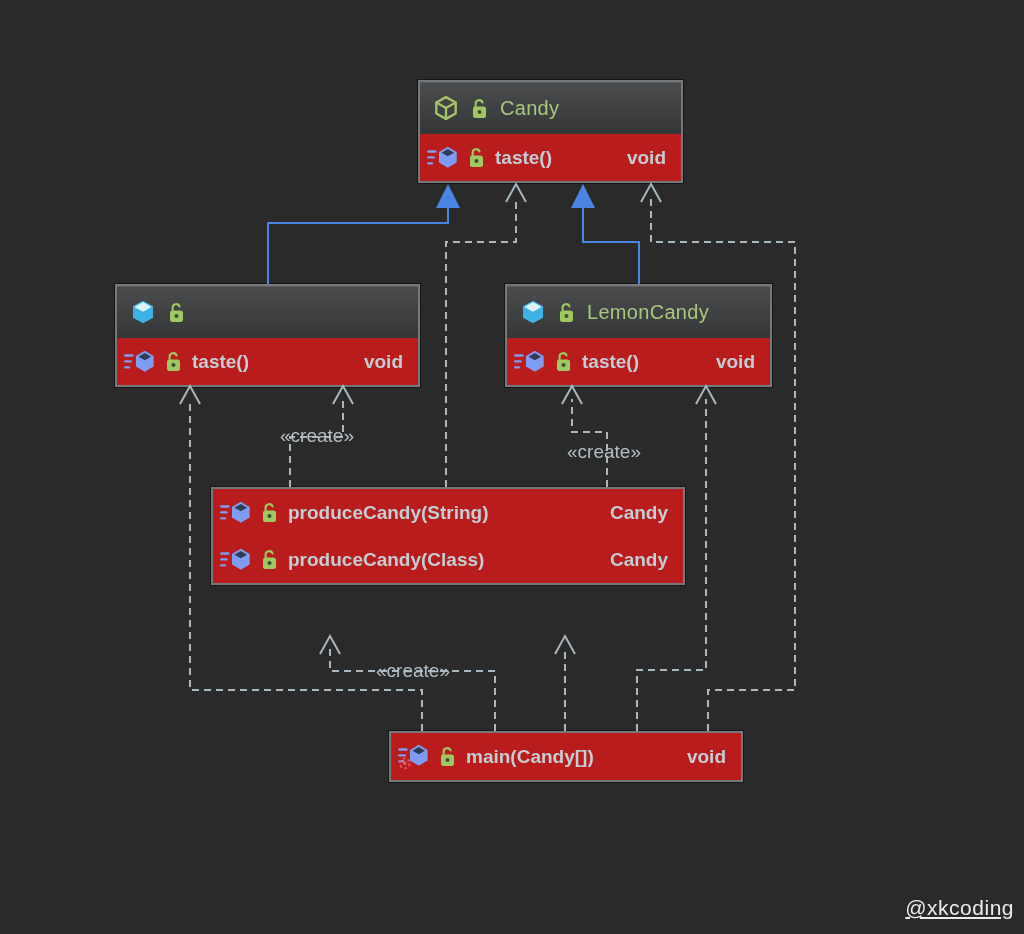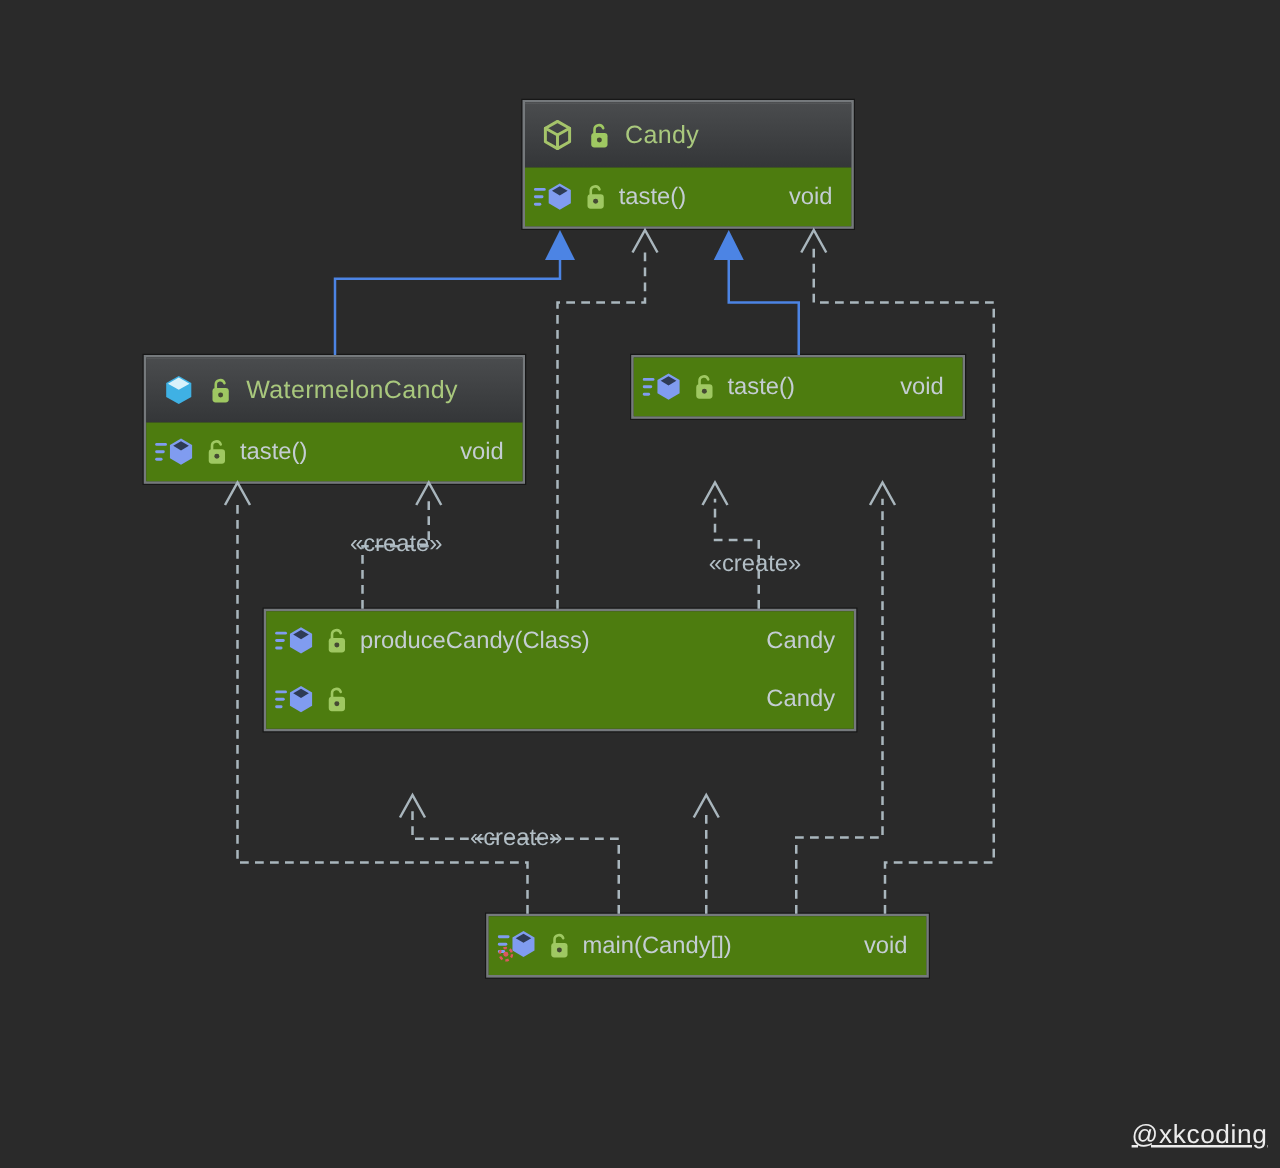--- a/index.html
+++ b/index.html
@@ -19,21 +19,21 @@
   }
   .node-header{
     display:flex;align-items:center;gap:12px;
     height:52px;padding:0 13px;
     background:linear-gradient(#4a4c4e,#343638);
     box-shadow:inset 0 1px 0 rgba(255,255,255,.08);
   }
   .node-name{
     color:#a9c87d;font-size:20px;letter-spacing:.3px;white-space:nowrap;
   }
-  .node-body{background:#4d7c0f;}
+  .node-body{background:#b91c1c;font-weight:bold;}
   .method-row{
     display:flex;align-items:center;gap:10px;
     height:47px;padding:0 15px 0 7px;
     color:#c4cdd3;font-size:19px;white-space:nowrap;
   }
   .method-type{margin-left:auto;padding-left:24px;}
   .icon{display:inline-flex;align-items:center;justify-content:center;flex:0 0 auto;}
   .icon svg{display:block;}
   .edge-solid{stroke:#4c84e4;stroke-width:2;fill:none;}
   .edge-dashed{stroke:#a9b6bd;stroke-width:2;fill:none;stroke-dasharray:7 5;}
@@ -106,21 +106,20 @@
               <polygon points="11,2.6 18.3,6.7 11,10.8 3.7,6.7" fill="#d9f2fb"></polygon>
             </svg>
           </span>
           <span class="icon">
             <svg width="17" height="21" viewBox="0 0 16 20">
               <path d="M4.3,8.2 L4.3,5.6 A3.4,3.4 0 0 1 10.9,4.3" fill="none" stroke="#9fc862" stroke-width="2" stroke-linecap="round"></path>
               <rect x="1.8" y="8" width="12.4" height="11" rx="2.4" fill="#9fc862"></rect>
               <circle cx="8" cy="13.3" r="1.9" fill="#454a33"></circle>
             </svg>
           </span>
-          <span class="node-name">WatermelonCandy</span>
         </div>
         <div class="node-body">
           <div class="method-row">
             <span class="icon">
               <svg width="31" height="26" viewBox="0 0 26 22">
                 <g stroke="#809cf0" stroke-width="2" stroke-linecap="round">
                   <line x1="1" y1="5.5" x2="7" y2="5.5"></line>
                   <line x1="1" y1="10.5" x2="5.5" y2="10.5"></line>
                   <line x1="1" y1="15.5" x2="4" y2="15.5"></line>
                 </g>
@@ -134,20 +133,36 @@
                 <rect x="1.8" y="8" width="12.4" height="11" rx="2.4" fill="#9fc862"></rect>
                 <circle cx="8" cy="13.3" r="1.9" fill="#454a33"></circle>
               </svg>
             </span>
             <span class="method-name">taste()</span>
             <span class="method-type">void</span>
           </div>
         </div>
       </div>
       <div class="node" style="left: 505px; top: 284px; width: 267px;">
+        <div class="node-header">
+          <span class="icon">
+            <svg width="26" height="26" viewBox="0 0 22 22">
+              <polygon points="11,1.5 19.5,6.2 19.5,15.8 11,20.5 2.5,15.8 2.5,6.2" fill="#3fb1e4"></polygon>
+              <polygon points="11,2.6 18.3,6.7 11,10.8 3.7,6.7" fill="#d9f2fb"></polygon>
+            </svg>
+          </span>
+          <span class="icon">
+            <svg width="17" height="21" viewBox="0 0 16 20">
+              <path d="M4.3,8.2 L4.3,5.6 A3.4,3.4 0 0 1 10.9,4.3" fill="none" stroke="#9fc862" stroke-width="2" stroke-linecap="round"></path>
+              <rect x="1.8" y="8" width="12.4" height="11" rx="2.4" fill="#9fc862"></rect>
+              <circle cx="8" cy="13.3" r="1.9" fill="#454a33"></circle>
+            </svg>
+          </span>
+          <span class="node-name">LemonCandy</span>
+        </div>
         <div class="node-body">
           <div class="method-row">
             <span class="icon">
               <svg width="31" height="26" viewBox="0 0 26 22">
                 <g stroke="#809cf0" stroke-width="2" stroke-linecap="round">
                   <line x1="1" y1="5.5" x2="7" y2="5.5"></line>
                   <line x1="1" y1="10.5" x2="5.5" y2="10.5"></line>
                   <line x1="1" y1="15.5" x2="4" y2="15.5"></line>
                 </g>
                 <polygon points="17.5,1.5 25,5.9 25,14.9 17.5,19.3 10,14.9 10,5.9" fill="#809cf0"></polygon>
@@ -180,42 +195,43 @@
                 <polygon points="17.5,3.4 22.8,6.5 17.5,9.6 12.2,6.5" fill="#2e3b55"></polygon>
               </svg>
             </span>
             <span class="icon">
               <svg width="17" height="21" viewBox="0 0 16 20">
                 <path d="M4.3,8.2 L4.3,5.6 A3.4,3.4 0 0 1 10.9,4.3" fill="none" stroke="#9fc862" stroke-width="2" stroke-linecap="round"></path>
                 <rect x="1.8" y="8" width="12.4" height="11" rx="2.4" fill="#9fc862"></rect>
                 <circle cx="8" cy="13.3" r="1.9" fill="#454a33"></circle>
               </svg>
             </span>
+            <span class="method-name">produceCandy(String)</span>
+            <span class="method-type">Candy</span>
+          </div>
+          <div class="method-row">
+            <span class="icon">
+              <svg width="31" height="26" viewBox="0 0 26 22">
+                <g stroke="#809cf0" stroke-width="2" stroke-linecap="round">
+                  <line x1="1" y1="5.5" x2="7" y2="5.5"></line>
+                  <line x1="1" y1="10.5" x2="5.5" y2="10.5"></line>
+                  <line x1="1" y1="15.5" x2="4" y2="15.5"></line>
+                </g>
+                <polygon points="17.5,1.5 25,5.9 25,14.9 17.5,19.3 10,14.9 10,5.9" fill="#809cf0"></polygon>
+                <polygon points="17.5,3.4 22.8,6.5 17.5,9.6 12.2,6.5" fill="#2e3b55"></polygon>
+              </svg>
+            </span>
+            <span class="icon">
+              <svg width="17" height="21" viewBox="0 0 16 20">
+                <path d="M4.3,8.2 L4.3,5.6 A3.4,3.4 0 0 1 10.9,4.3" fill="none" stroke="#9fc862" stroke-width="2" stroke-linecap="round"></path>
+                <rect x="1.8" y="8" width="12.4" height="11" rx="2.4" fill="#9fc862"></rect>
+                <circle cx="8" cy="13.3" r="1.9" fill="#454a33"></circle>
+              </svg>
+            </span>
             <span class="method-name">produceCandy(Class)</span>
-            <span class="method-type">Candy</span>
-          </div>
-          <div class="method-row">
-            <span class="icon">
-              <svg width="31" height="26" viewBox="0 0 26 22">
-                <g stroke="#809cf0" stroke-width="2" stroke-linecap="round">
-                  <line x1="1" y1="5.5" x2="7" y2="5.5"></line>
-                  <line x1="1" y1="10.5" x2="5.5" y2="10.5"></line>
-                  <line x1="1" y1="15.5" x2="4" y2="15.5"></line>
-                </g>
-                <polygon points="17.5,1.5 25,5.9 25,14.9 17.5,19.3 10,14.9 10,5.9" fill="#809cf0"></polygon>
-                <polygon points="17.5,3.4 22.8,6.5 17.5,9.6 12.2,6.5" fill="#2e3b55"></polygon>
-              </svg>
-            </span>
-            <span class="icon">
-              <svg width="17" height="21" viewBox="0 0 16 20">
-                <path d="M4.3,8.2 L4.3,5.6 A3.4,3.4 0 0 1 10.9,4.3" fill="none" stroke="#9fc862" stroke-width="2" stroke-linecap="round"></path>
-                <rect x="1.8" y="8" width="12.4" height="11" rx="2.4" fill="#9fc862"></rect>
-                <circle cx="8" cy="13.3" r="1.9" fill="#454a33"></circle>
-              </svg>
-            </span>
             <span class="method-type">Candy</span>
           </div>
         </div>
       </div>
       <div class="node" style="left: 389px; top: 731px; width: 354px;">
         <div class="node-body">
           <div class="method-row">
             <span class="icon">
               <svg width="31" height="27" viewBox="0 0 26 23">
                 <g stroke="#809cf0" stroke-width="2" stroke-linecap="round">

